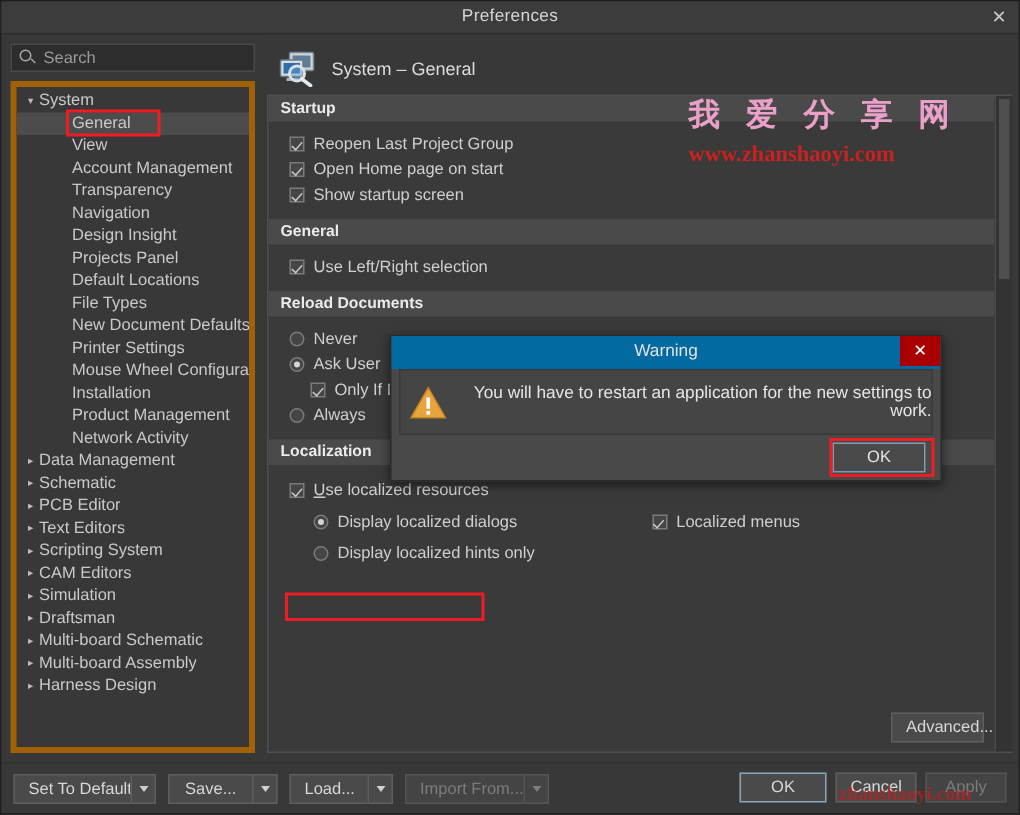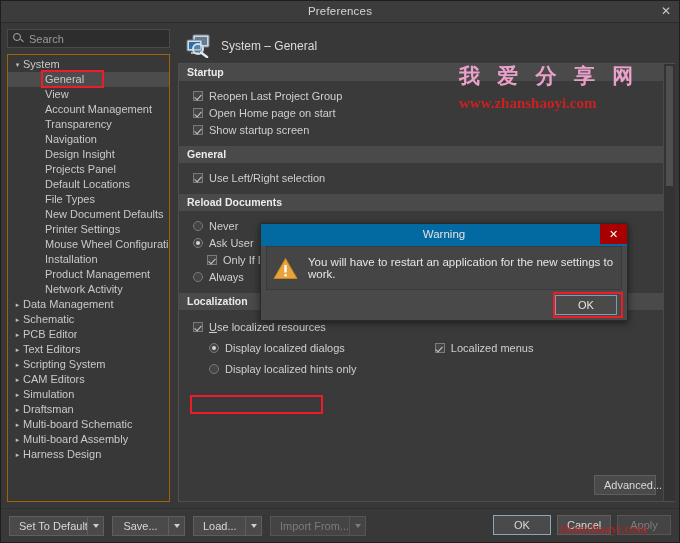--- a/index.html
+++ b/index.html
@@ -107,21 +107,21 @@
     background: #a8a8a8;
     transform: rotate(45deg);
   }
   .search-placeholder {
     font-size: 11px;
     color: #9a9a9a;
   }
   .tree {
     flex: 1 1 auto;
     background: #383838;
-    border: 1px solid #a16207;
+    border: 4px solid #a16207;
     overflow: hidden;
     padding-top: 2px;
     box-sizing: border-box;
     position: relative;
     margin-bottom: 6px;
   }
   .tree-row {
     height: 15px;
     line-height: 15px;
     display: flex;
@@ -391,20 +391,21 @@
   }
   .dlg-body {
     margin: 0 5px;
     height: 44px;
     background: #454545;
     border: 1px solid #3a3a3a;
     display: flex;
     align-items: center;
     padding-left: 6px;
     box-sizing: border-box;
+    text-align: right;
   }
   .warn-icon {
     width: 25px; height: 23px;
     margin-right: 10px;
     flex: 0 0 auto;
     position: relative;
   }
   .dlg-msg { font-size: 11.5px; color: #e6e6e6; }
   .dlg-buttons {
     height: 30px;

